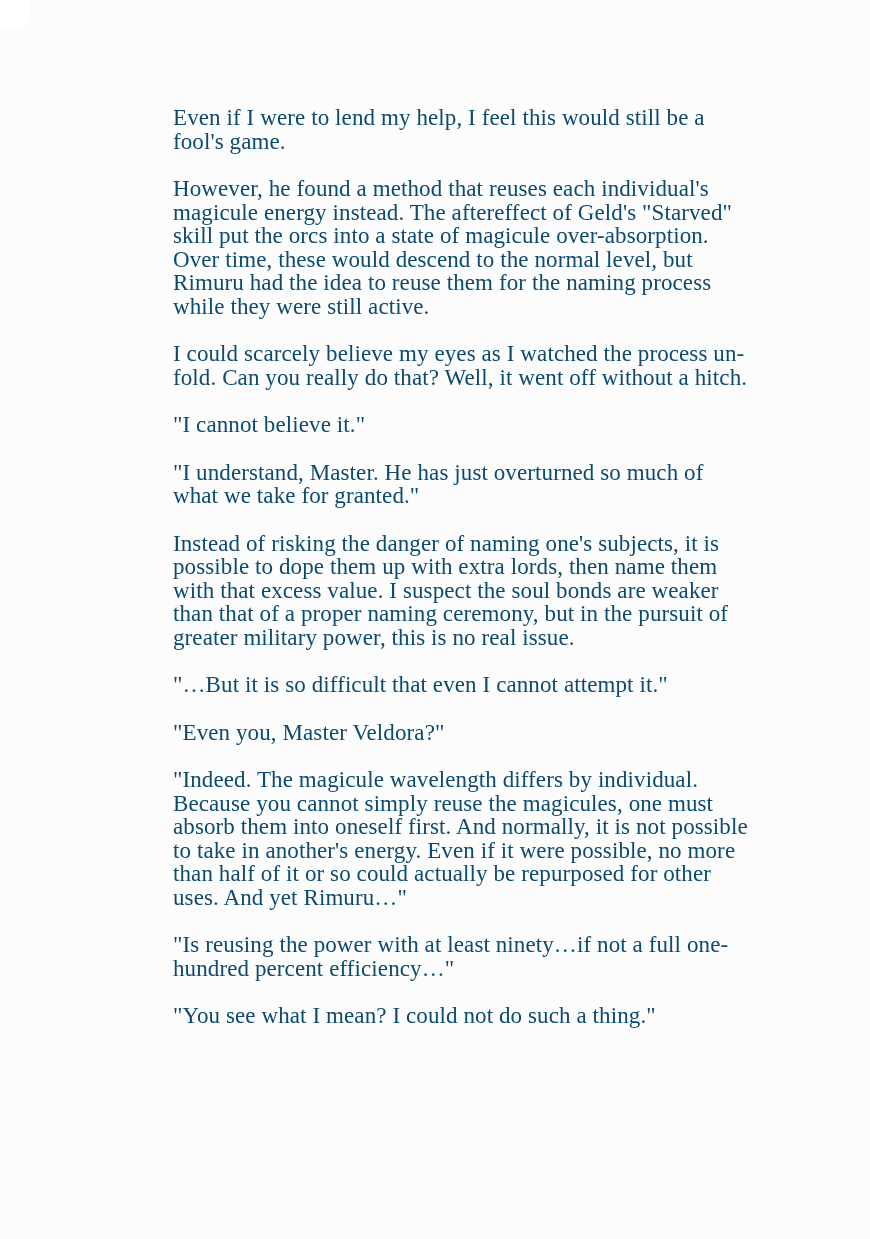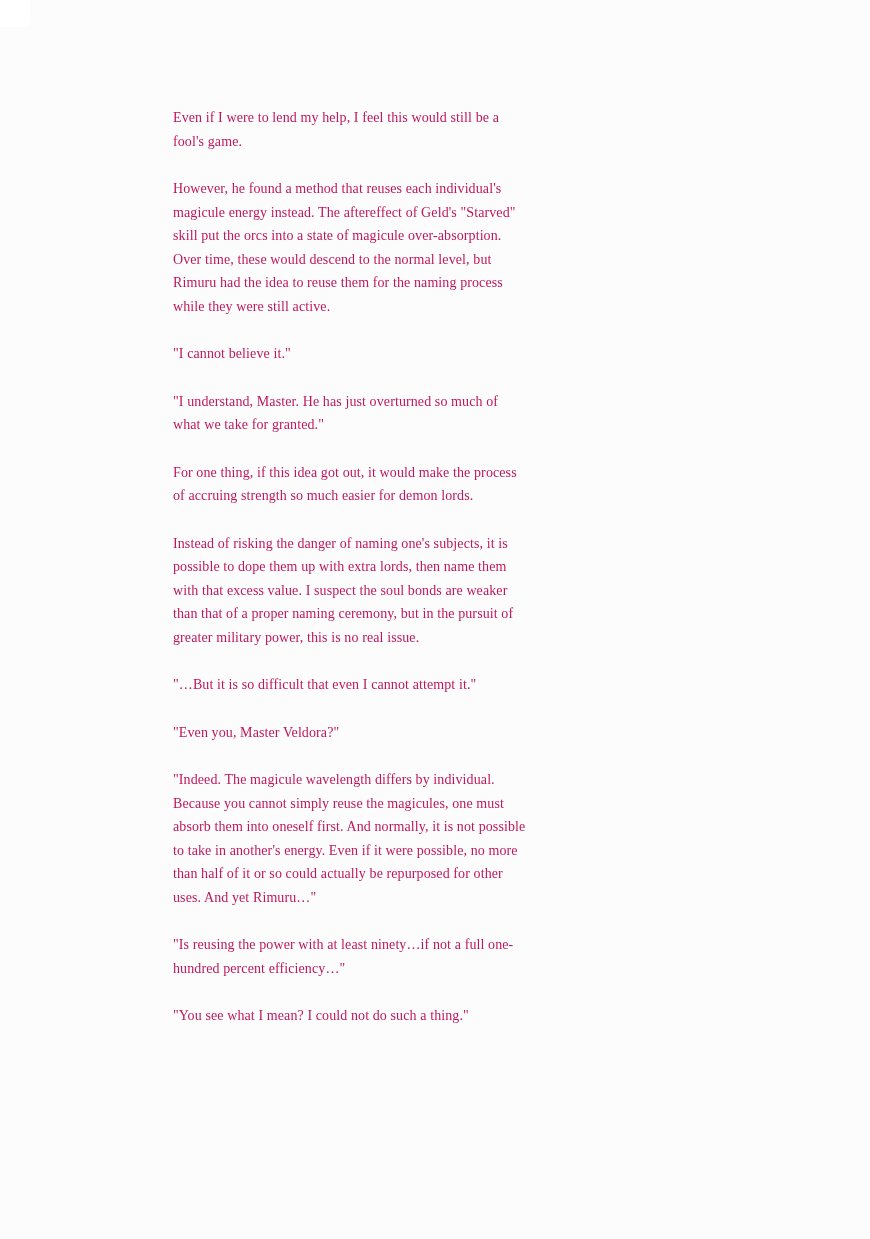--- a/index.html
+++ b/index.html
@@ -29,46 +29,46 @@
     border-radius: 0 0 6px 0;
   }
   .text-block {
     position: absolute;
     left: 173px;
     top: 106px;
     width: 650px;
   }
   .text-block p {
     margin: 0 0 24px 0;
-    font-size: 14px;
+    font-size: 23px;
     line-height: 23.5px;
-    color: #be185d;
+    color: #0c4a6e;
     white-space: pre;
     letter-spacing: 0.1px;
   }
 </style>
 </head>
 <body>
 
 <div class="page">
   <div class="scan-artifact"></div>
   <div class="text-block">
     <p>Even if I were to lend my help, I feel this would still be a
 fool's game.</p>
     <p>However, he found a method that reuses each individual's
 magicule energy instead. The aftereffect of Geld's "Starved"
 skill put the orcs into a state of magicule over-absorption.
 Over time, these would descend to the normal level, but
 Rimuru had the idea to reuse them for the naming process
 while they were still active.</p>
+    <p>I could scarcely believe my eyes as I watched the process un-
+fold. Can you really do that? Well, it went off without a hitch.</p>
     <p>"I cannot believe it."</p>
     <p>"I understand, Master. He has just overturned so much of
 what we take for granted."</p>
-    <p>For one thing, if this idea got out, it would make the process
-of accruing strength so much easier for demon lords.</p>
     <p>Instead of risking the danger of naming one's subjects, it is
 possible to dope them up with extra lords, then name them
 with that excess value. I suspect the soul bonds are weaker
 than that of a proper naming ceremony, but in the pursuit of
 greater military power, this is no real issue.</p>
     <p>"…But it is so difficult that even I cannot attempt it."</p>
     <p>"Even you, Master Veldora?"</p>
     <p>"Indeed. The magicule wavelength differs by individual.
 Because you cannot simply reuse the magicules, one must
 absorb them into oneself first. And normally, it is not possible

